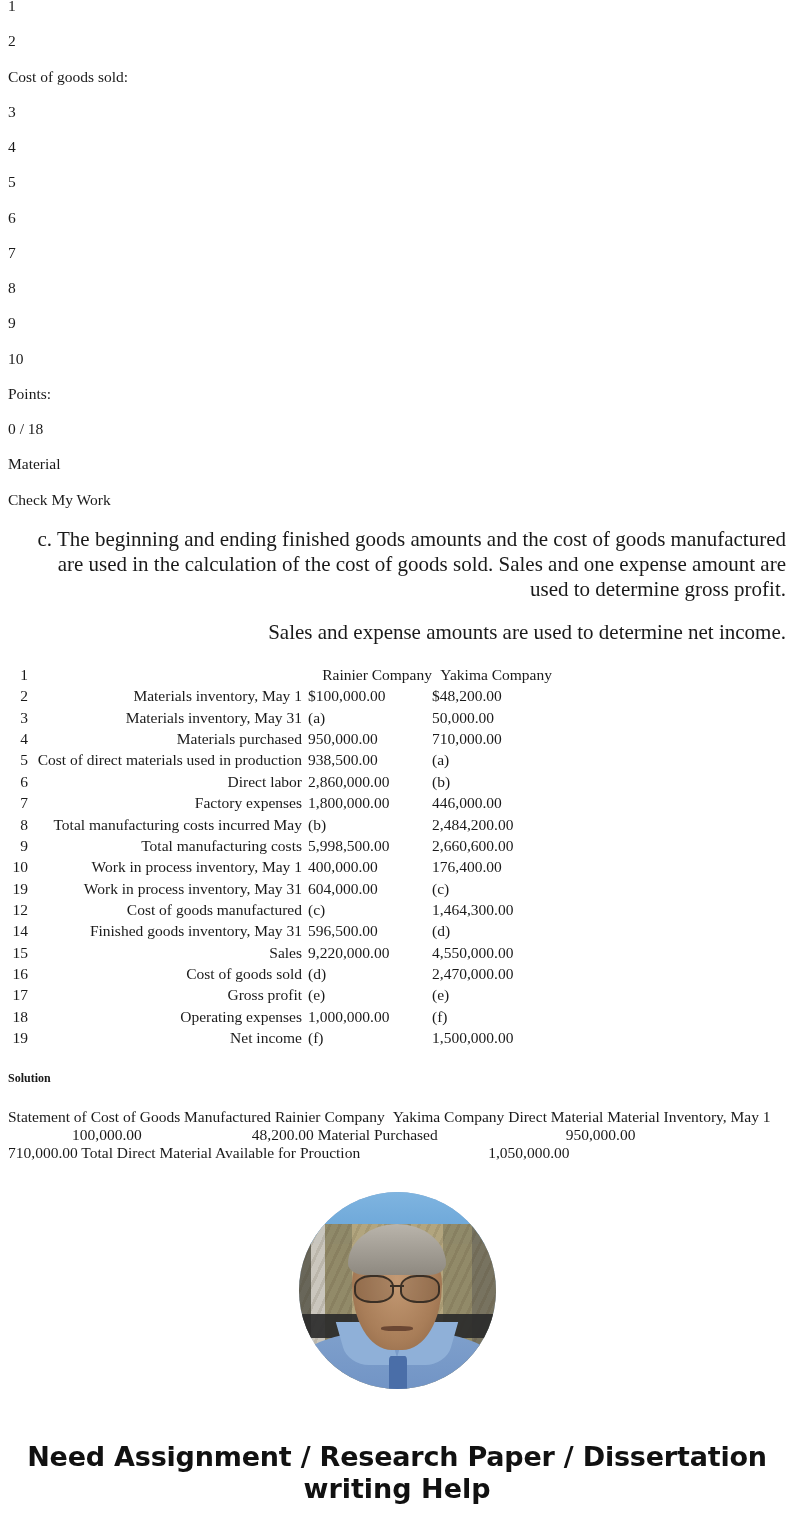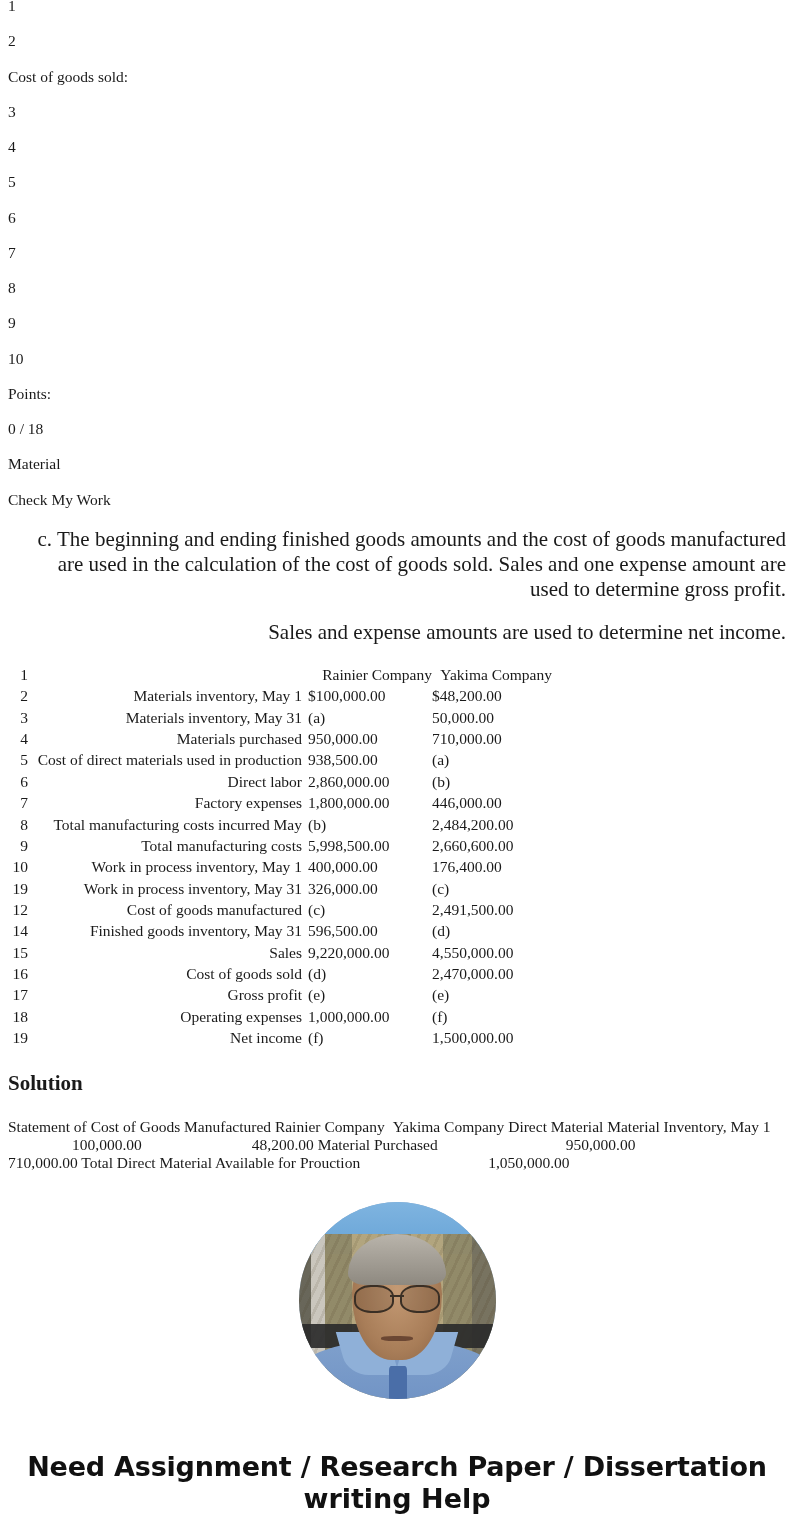--- a/index.html
+++ b/index.html
@@ -81,21 +81,21 @@
     width: 120px;
     text-align: left;
   }
   .data-table thead th.c-val1,
   .data-table thead th.c-val2 {
     text-align: right;
   }
 
   
   .solution-head {
-    font-size: 21px;
+    font-size: 12px;
     font-weight: bold;
     margin: 22px 0 16px 8px;
   }
   .solution-para {
     margin: 22px 8px 0 8px;
     font-size: 15.5px;
     line-height: 1.18;
     text-align: left;
   }
   .solution-para .gap-sm { display: inline-block; width: 8px; }
@@ -353,28 +353,28 @@
       </tr>
       <tr>
         <td class="c-num">10</td>
         <td class="c-label">Work in process inventory, May 1</td>
         <td class="c-val1">400,000.00</td>
         <td class="c-val2">176,400.00</td>
       </tr>
       <tr>
         <td class="c-num">19</td>
         <td class="c-label">Work in process inventory, May 31</td>
-        <td class="c-val1">326,000.00</td>
+        <td class="c-val1">604,000.00</td>
         <td class="c-val2">(c)</td>
       </tr>
       <tr>
         <td class="c-num">12</td>
         <td class="c-label">Cost of goods manufactured</td>
         <td class="c-val1">(c)</td>
-        <td class="c-val2">2,491,500.00</td>
+        <td class="c-val2">1,464,300.00</td>
       </tr>
       <tr>
         <td class="c-num">14</td>
         <td class="c-label">Finished goods inventory, May 31</td>
         <td class="c-val1">596,500.00</td>
         <td class="c-val2">(d)</td>
       </tr>
       <tr>
         <td class="c-num">15</td>
         <td class="c-label">Sales</td>

